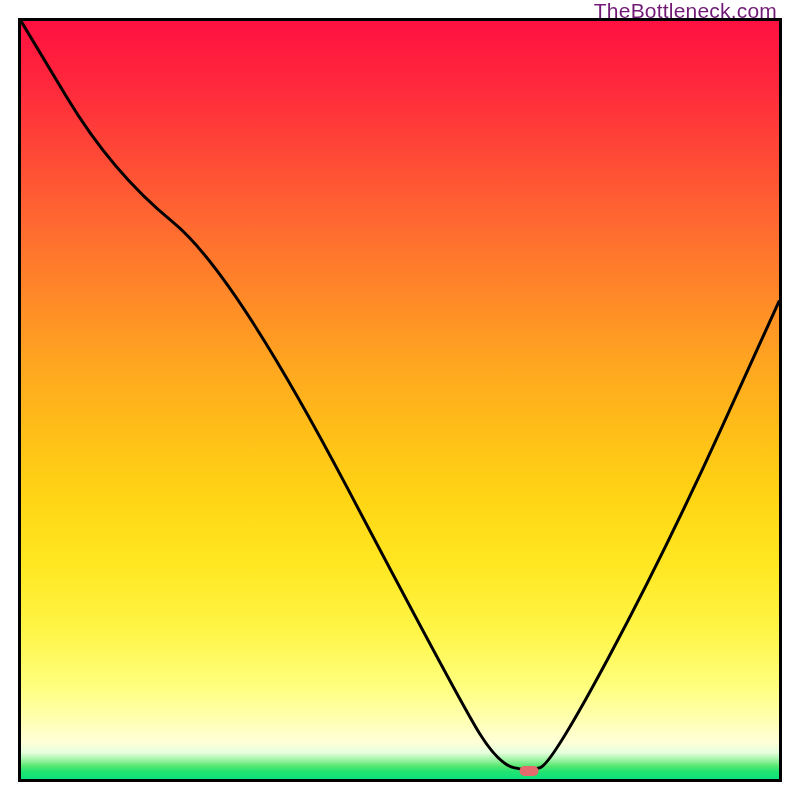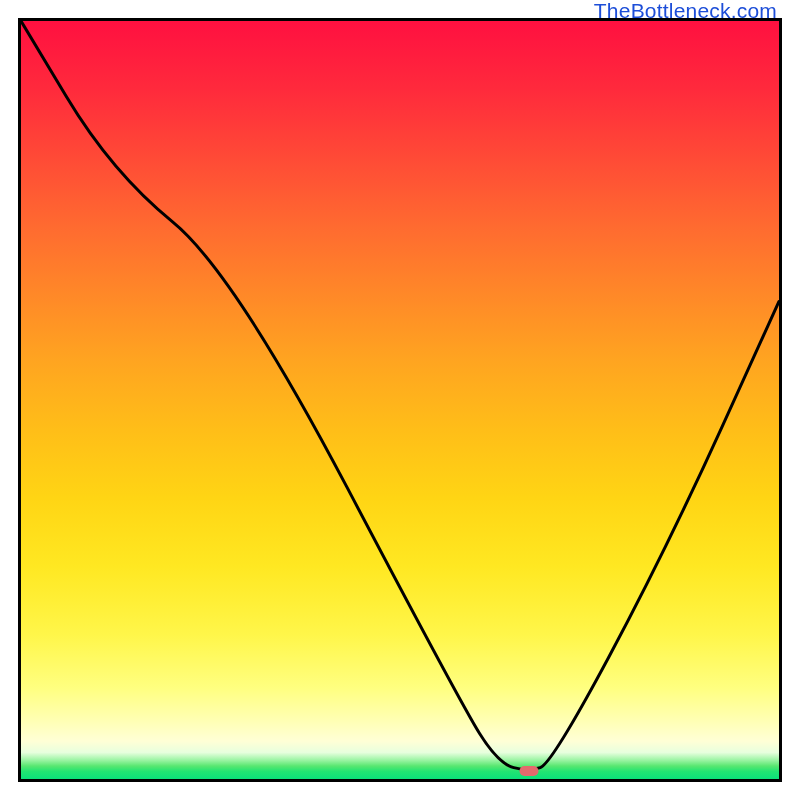--- a/index.html
+++ b/index.html
@@ -45,21 +45,21 @@
       #57e770 98.3%,
       #22e472 99%,
       #0be07a 100%
     );
   }
   .watermark {
     position: absolute;
     top: -1px;
     right: 23px;
     font-size: 21px;
-    color: #1d4ed8;
+    color: #701a75;
     font-weight: 500;
     letter-spacing: 0.2px;
     z-index: 5;
     margin-left: 28px;
   }
   svg.curve {
     position: absolute;
     left: 0;
     top: 0;
     width: 100%;

